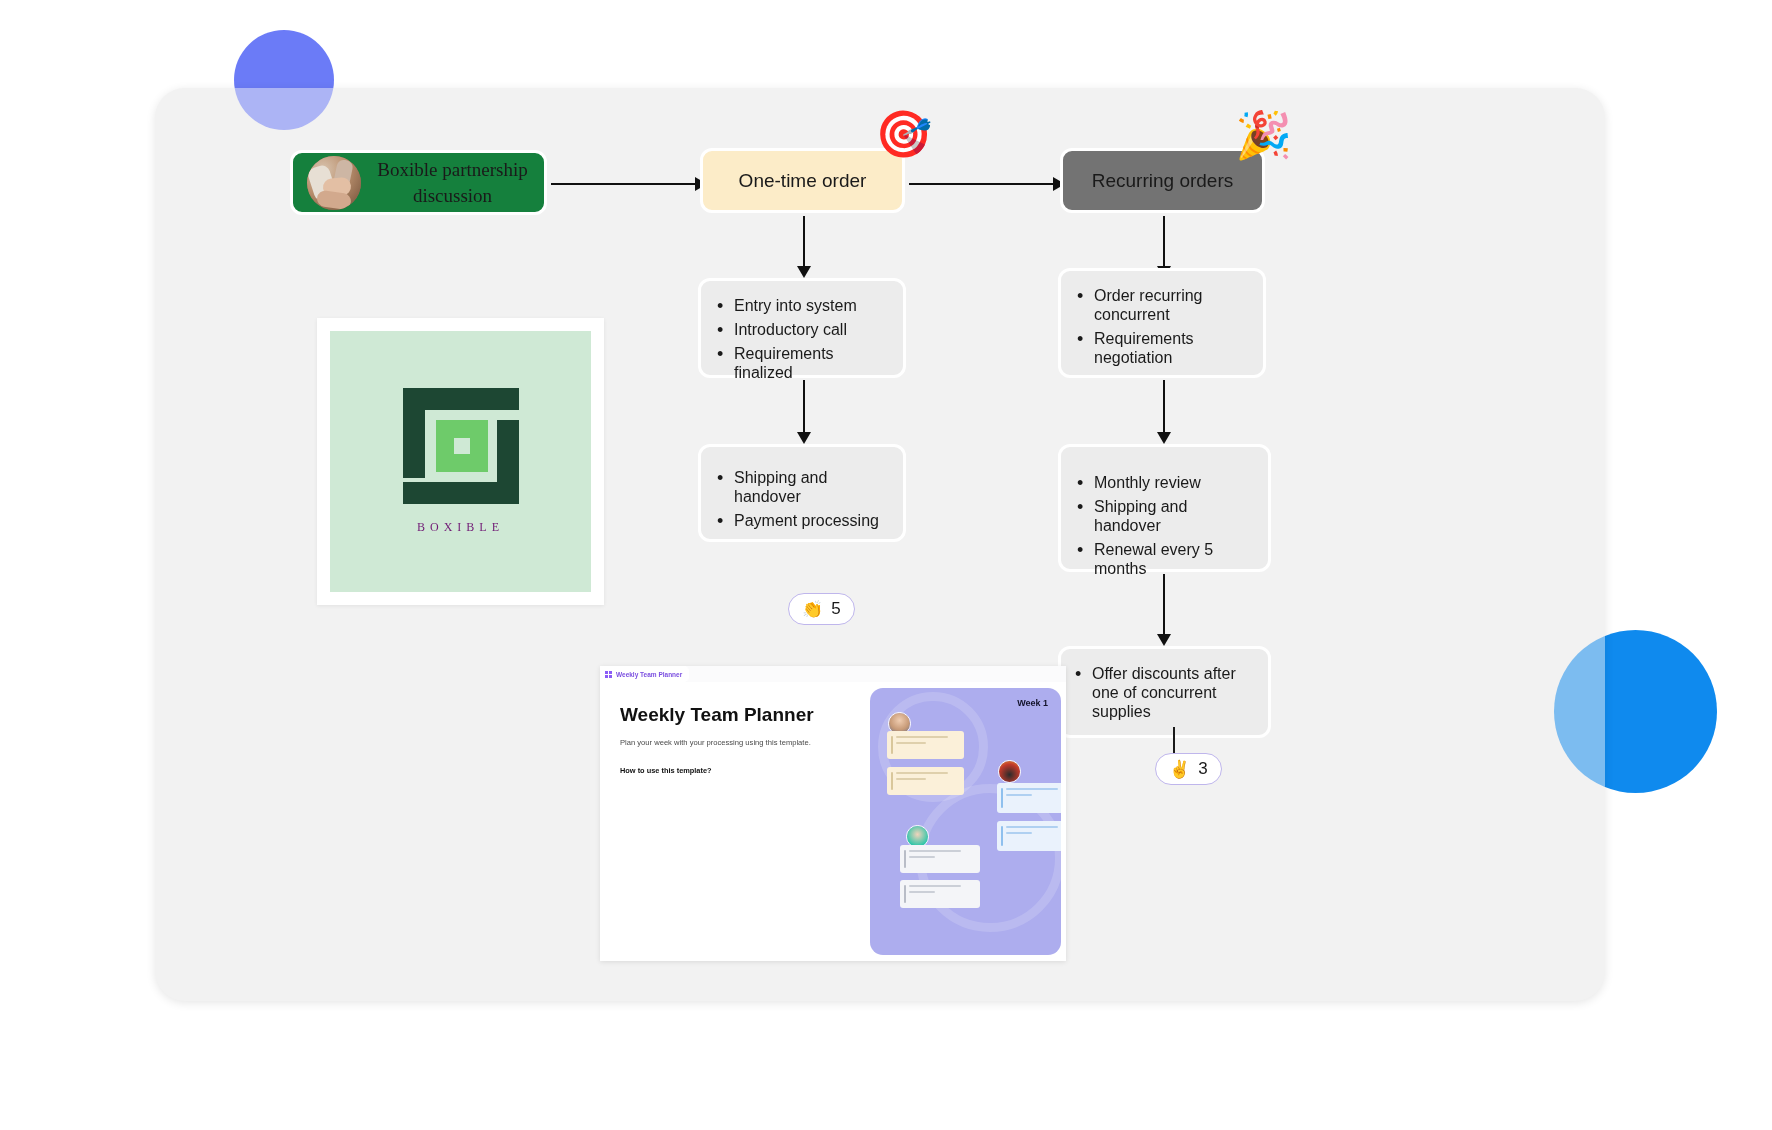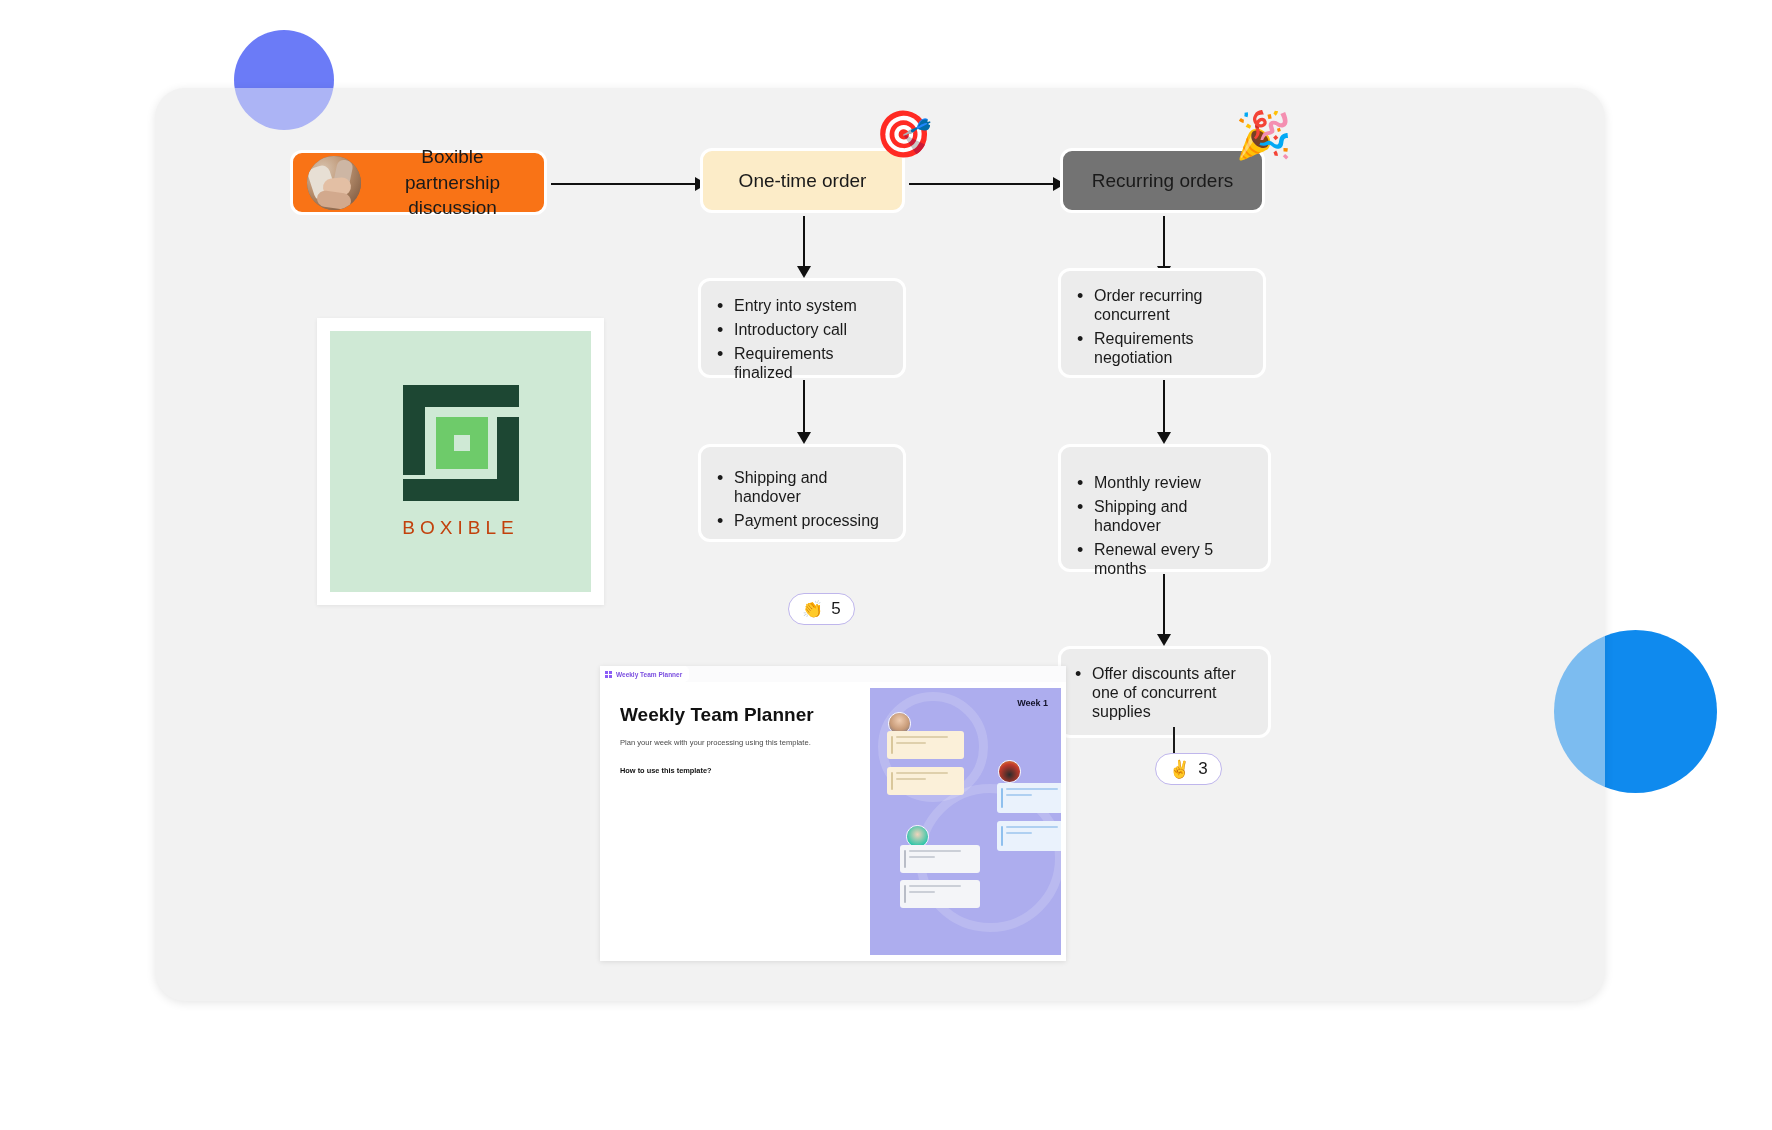--- a/index.html
+++ b/index.html
@@ -84,21 +84,21 @@
     background: #EDEDED;
     border: 3px solid #FFFFFF;
     color: #1A1A1A;
   }
   .node-title {
     font-size: 19px;
     font-weight: 400;
     line-height: 1.35;
     text-align: center;
   }
-  .node-green  { background: #f97316; }
+  .node-green  { background: #15803d; font-family: Liberation Serif, serif; }
   .node-yellow { background: #FCECC8; }
   .node-purple { background: #737373; }
   .node-grey   { background: #ECECEC; }
 
   
   .hnode {
     display: flex;
     align-items: center;
     justify-content: center;
   }
@@ -233,24 +233,25 @@
     margin-bottom: 16px;
   }
   .logo-mark span { position: absolute; display: block; }
   .lm-1 { left: 0;   top: 0;   width: 116px; height: 22px; background: #1D4733; }
   .lm-2 { left: 0;   top: 0;   width: 22px;  height: 90px; background: #1D4733; }
   .lm-3 { left: 0;   top: 94px; width: 116px; height: 22px; background: #1D4733; }
   .lm-4 { left: 94px; top: 32px; width: 22px; height: 84px; background: #1D4733; }
   .lm-5 { left: 33px; top: 32px; width: 52px; height: 52px; background: #6ECB6A; }
   .lm-6 { left: 51px; top: 50px; width: 16px; height: 16px; background: #CFE9D5; }
   .logo-word {
-    font-size: 19px;
+    font-size: 12px;
     letter-spacing: 5px;
-    color: #c2410c;
+    color: #701a75;
     font-weight: 400;
+    font-family: Liberation Serif, serif;
   }
 
   
   .planner {
     position: absolute;
     left: 600px;
     top: 666px;
     width: 466px;
     height: 295px;
     background: #FBFBFC;
@@ -305,21 +306,21 @@
   .pl-list li::before {
     content: "•";
     position: absolute; left: 1px; top: -1px;
     color: #777;
   }
 
   .planner-right {
     flex: 1;
     margin: 6px 5px 6px 0;
     background: #ADADEE;
-    border-radius: 0;
+    border-radius: 13px;
     position: relative;
     overflow: hidden;
   }
   .week-label {
     position: absolute;
     right: 13px; top: 10px;
     font-size: 9px;
     font-weight: 700;
     color: #14142B;
   }

